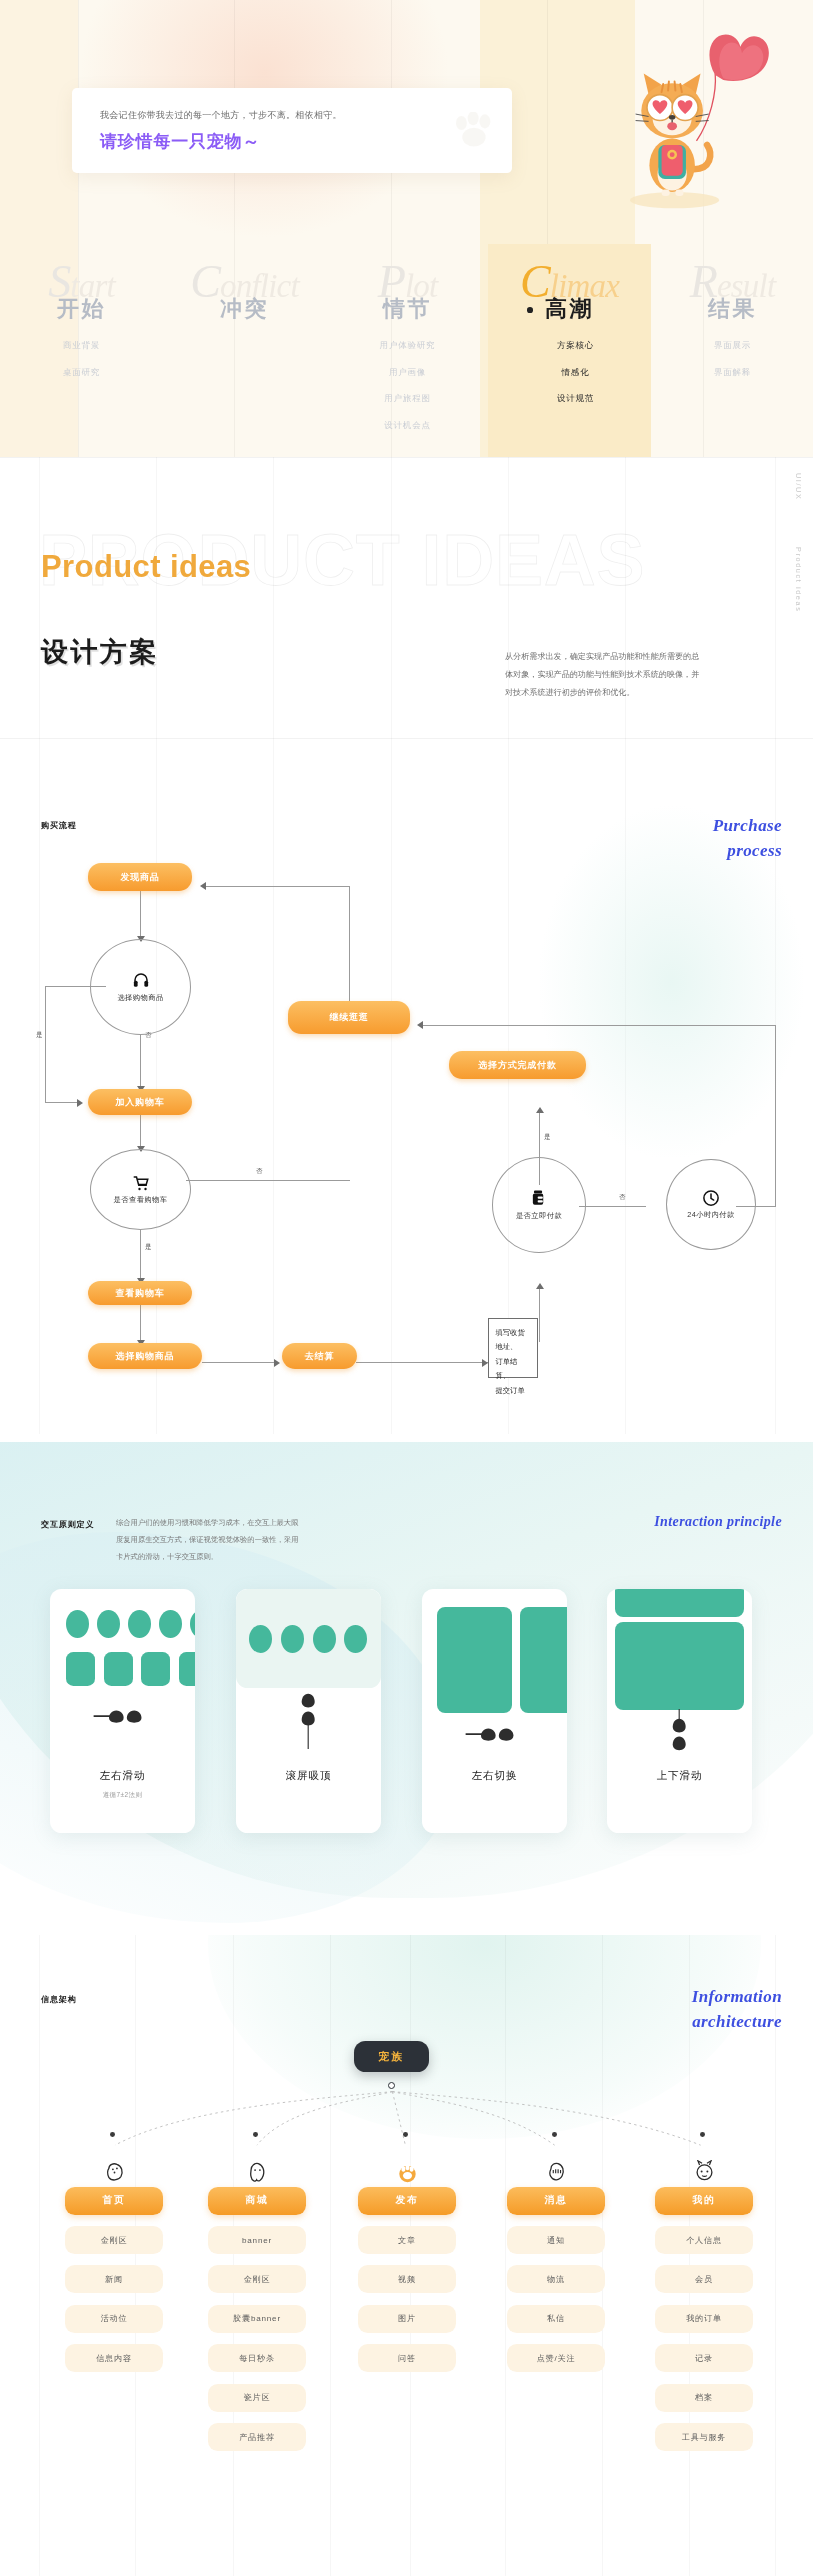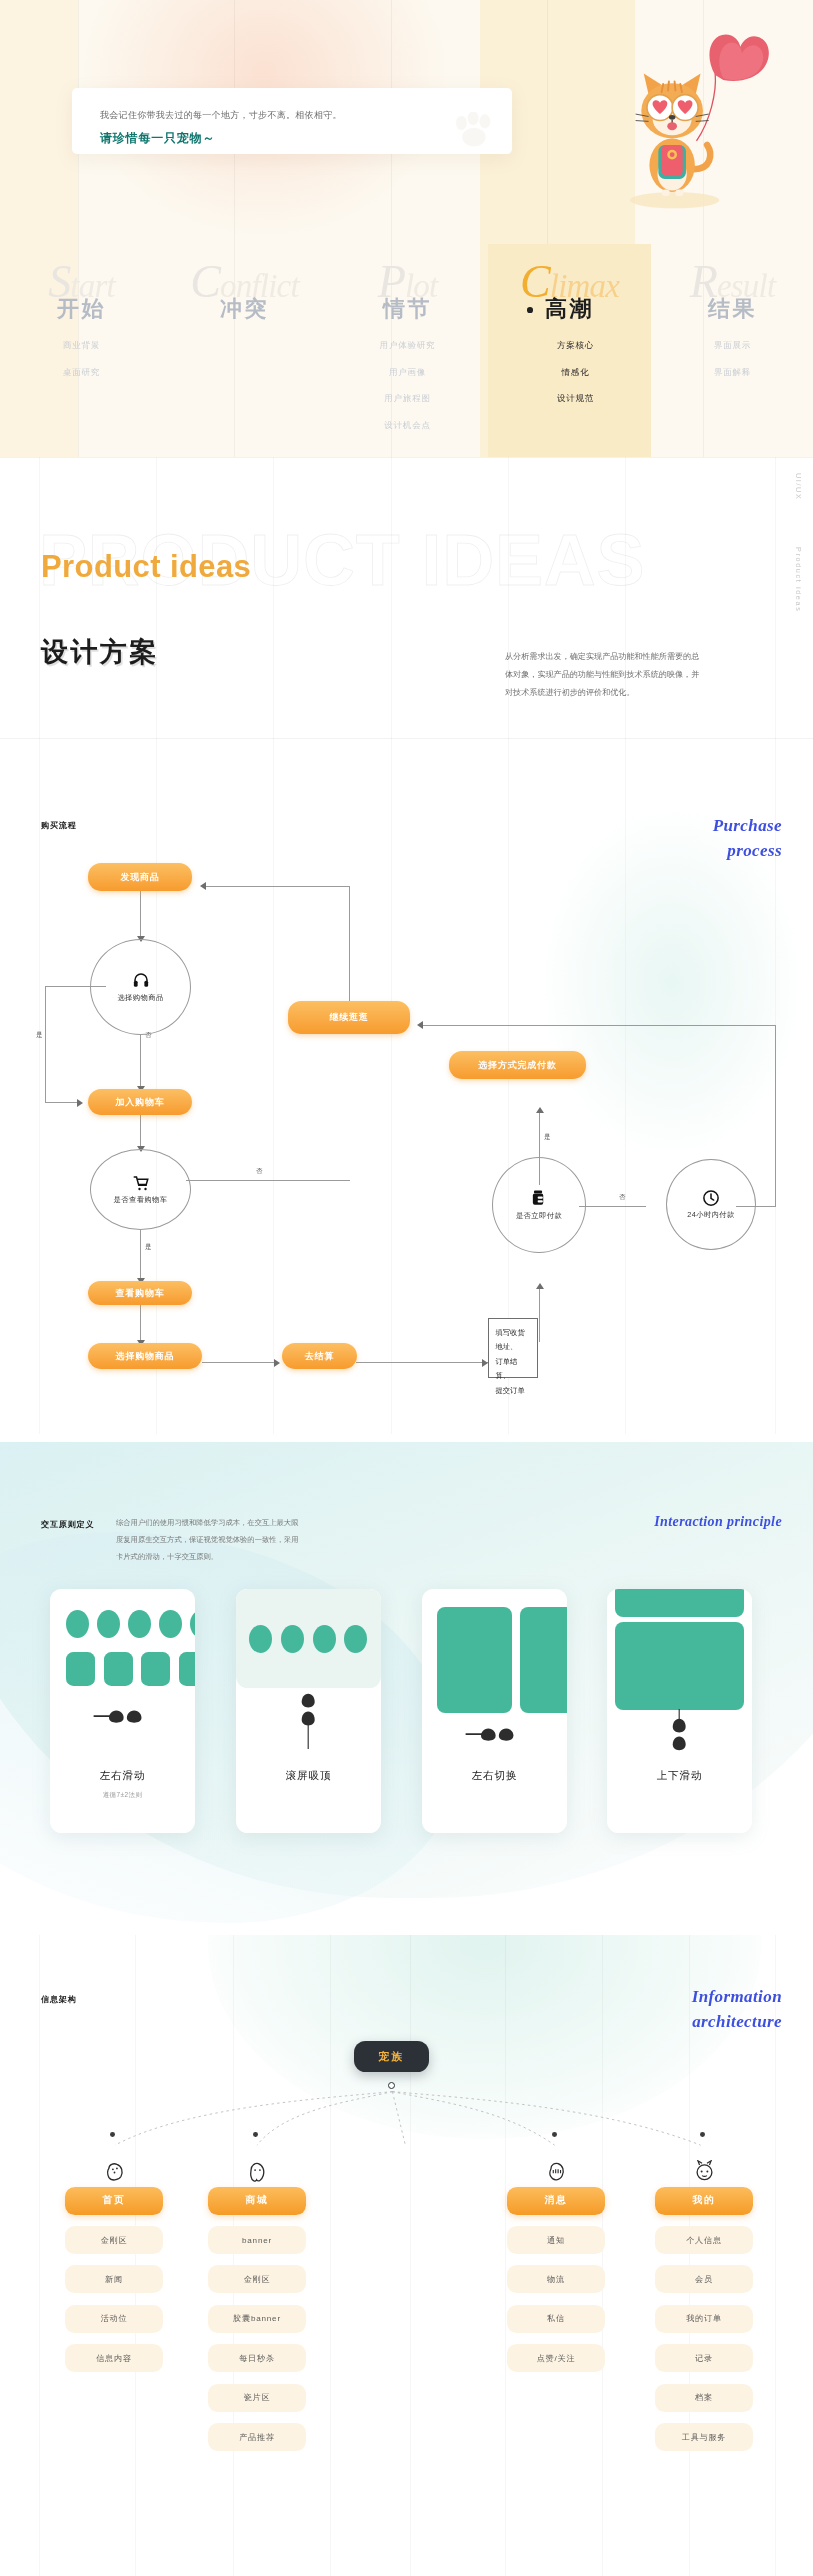--- a/index.html
+++ b/index.html
@@ -12,25 +12,25 @@
 
   
   .hero { position:relative; width:814px; height:457px; background:#FDF9F0; overflow:hidden; }
   .hero-grid { position:absolute; inset:0; pointer-events:none; }
   .hero-grid i { position:absolute; top:0; bottom:0; width:0.8px; background:rgba(0,0,0,0.045); }
   .hero-blob { position:absolute; left:73px; top:-98px; width:383px; height:342px;
     background:radial-gradient(ellipse at center, rgba(249,206,186,.55) 0%, rgba(253,240,228,0) 68%); }
   .hero-highlight { position:absolute; left:480px; top:0; width:155px; height:457px; background:#FAEDCF; opacity:.75; }
   .hero-leftband { position:absolute; left:0; top:0; width:78px; height:457px; background:#FBEFD6; opacity:.55; }
 
-  .quote-card { position:absolute; left:72px; top:88px; width:440px; height:66px;
+  .quote-card { position:absolute; left:72px; top:88px; width:440px; height:85px;
     background:#fff; border-radius:4.9px; box-shadow:0 4.9px 18px rgba(160,130,90,.10); }
   .quote-card .deco { position:absolute; right:13px; top:24.4px; width:47px; height:36px; opacity:.30; }
   .quote-sub { position:absolute; left:28px; top:21px; font-size:9px; color:#6b6b6b; letter-spacing:0.3px; }
-  .quote-main { position:absolute; left:28px; top:42px; font-size:12px; color:#0f766e; font-weight:600; letter-spacing:0.8px; }
+  .quote-main { position:absolute; left:28px; top:42px; font-size:17px; color:#8b5cf6; font-weight:600; letter-spacing:0.8px; }
 
   
   .mascot { position:absolute; left:619px; top:14.7px; width:155px; height:203px; }
 
   
   .stages { position:absolute; left:0; top:244px; width:814px; height:213px; }
   .stage { position:absolute; top:0; width:163px; height:213px; text-align:center; }
   .stage.active { background:#FAEBC7; }
   .stage-ghost { position:absolute; top:14.7px; left:0; right:0; font-size:46px; font-weight:400;
     font-style:italic; color:#E9E6E1; letter-spacing:-0.8px; line-height:1; font-family:"Liberation Serif", serif;}
@@ -497,20 +497,37 @@
       </div>
       <div class="ia-top">商城</div>
       <div class="ia-item">banner</div>
       <div class="ia-item">金刚区</div>
       <div class="ia-item">胶囊banner</div>
       <div class="ia-item">每日秒杀</div>
       <div class="ia-item">瓷片区</div>
       <div class="ia-item">产品推荐</div>
     </div>
 
+    <div class="ia-col" style="left:358px;">
+      <div class="ia-dot"></div>
+      <div class="ia-icon">
+        <svg width="23" height="23" viewBox="0 0 28 28">
+            <ellipse cx="14" cy="17" rx="10" ry="10" fill="#F5A93D"></ellipse>
+            <ellipse cx="9" cy="11" rx="2.4" ry="3.4" fill="#fff"></ellipse>
+            <ellipse cx="14" cy="9" rx="2.4" ry="3.4" fill="#fff"></ellipse>
+            <ellipse cx="19" cy="11" rx="2.4" ry="3.4" fill="#fff"></ellipse>
+            <ellipse cx="14" cy="19" rx="5.5" ry="4.5" fill="#fff"></ellipse>
+          </svg>
+      </div>
+      <div class="ia-top">发布</div>
+      <div class="ia-item">文章</div>
+      <div class="ia-item">视频</div>
+      <div class="ia-item">图片</div>
+      <div class="ia-item">问答</div>
+    </div>
 
     <div class="ia-col" style="left:507px;">
       <div class="ia-dot"></div>
       <div class="ia-icon">
         <svg width="23" height="21" viewBox="0 0 28 26">
             <path d="M7 9 C7 3 12 1 16 2 C22 4 24 11 21 17 C18 23 10 24 7 18 C5 15 6 11 7 9Z" fill="none" stroke="#2b2b2b" stroke-width="1.6"></path>
             <path d="M10 10 v4 M13 9 v5 M16 9 v5 M19 10 v4" stroke="#2b2b2b" stroke-width="1.4"></path>
           </svg>
       </div>
       <div class="ia-top">消息</div>

